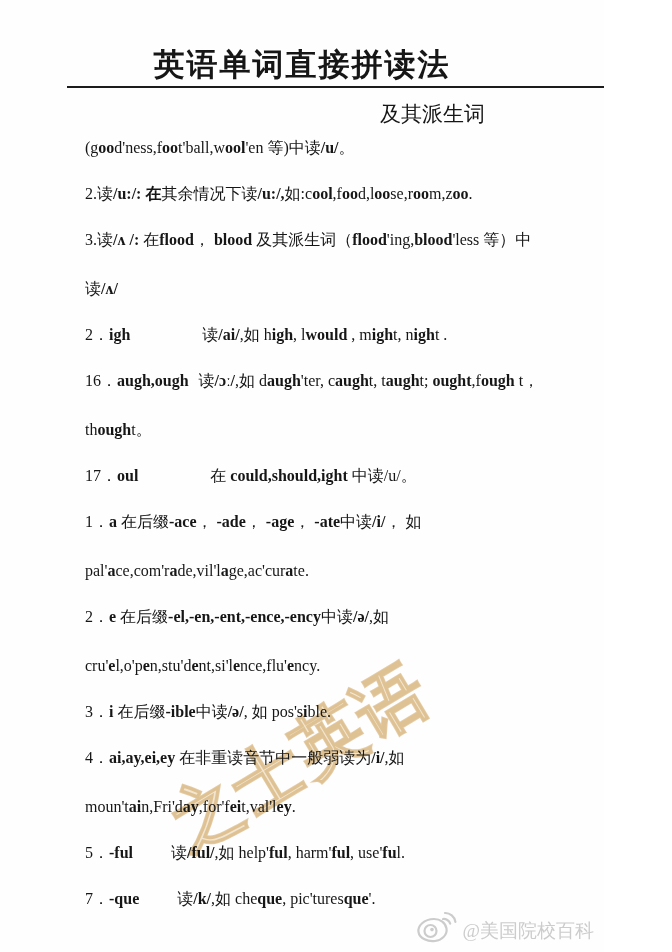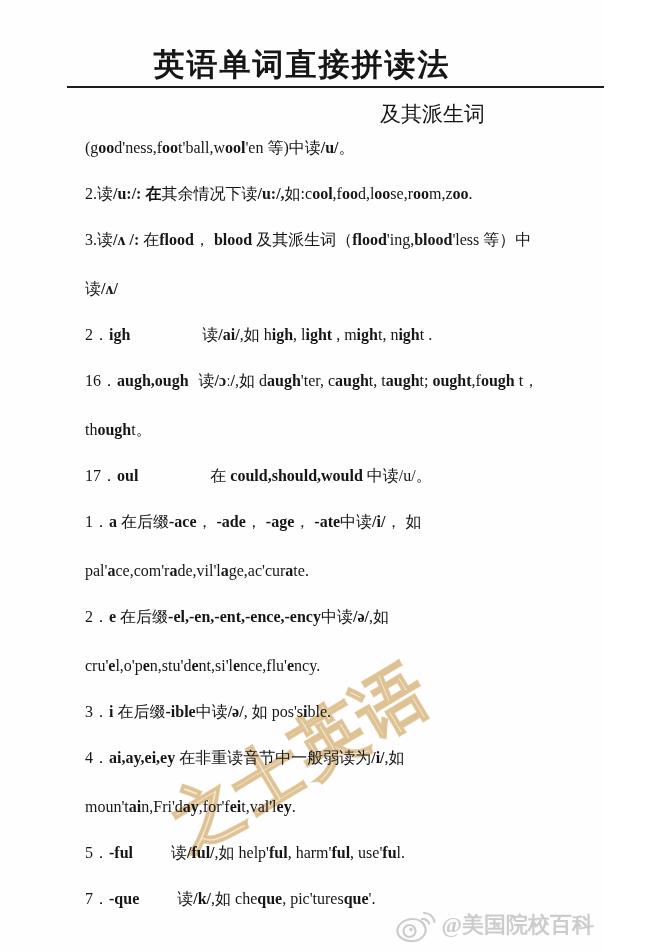--- a/index.html
+++ b/index.html
@@ -51,48 +51,48 @@
     font-weight:bold;
     letter-spacing:2px;
     color:rgba(226,196,142,0.40);
     -webkit-text-stroke:1.5px rgba(207,164,96,0.55);
     pointer-events:none;
     white-space:nowrap;
   }
   .credit{
     position:absolute;
     right:10px;bottom:8px;
-    display:flex;align-items:flex-start;gap:6px;
+    display:flex;align-items:flex-end;gap:6px;
     color:#cccccc;
-    font-size:22px;
+    font-size:19px;
     z-index:2;
-    font-weight:bold;
+    font-weight:normal;
   }
   .credit svg{display:block;}
 </style>
 </head>
 <body>
 
 <div class="page">
 
   <div class="title">英语单词直接拼读法</div>
   <div class="rule"></div>
   <div class="subtitle">及其派生词</div>
 
   <div class="wm">之士英语</div>
 
   <div class="content">
       <div class="line first"><span>(g</span><b>oo</b><span>d'ness,f</span><b>oo</b><span>t'ball,w</span><b>ool</b><span>'en 等)中读</span><b>/u/</b><span>。</span></div>
       <div class="line"><span>2.读</span><b>/u:/: 在</b><span>其余情况下读</span><b>/u:/,</b><span>如:c</span><b>ool</b><span>,f</span><b>oo</b><span>d,l</span><b>oo</b><span>se,r</span><b>oo</b><span>m,z</span><b>oo</b><span>.</span></div>
       <div class="line"><span>3.读</span><b>/ʌ /:</b><span> 在</span><b>flood</b><span>， </span><b>blood</b><span> 及其派生词（</span><b>flood</b><span>'ing,</span><b>blood</b><span>'less 等）中</span></div>
       <div class="line cont"><span>读</span><b>/ʌ/</b></div>
-      <div class="line"><span>2．</span><b>igh</b><span class="gap" style="width: 72px;"></span><span>读</span><b>/ai/</b><span>,如 h</span><b>igh</b><span>, l</span><b>ight</b><span> , m</span><b>igh</b><span>t, n</span><b>igh</b><span>t .</span></div>
+      <div class="line"><span>2．</span><b>igh</b><span class="gap" style="width: 72px;"></span><span>读</span><b>/ai/</b><span>,如 h</span><b>igh</b><span>, l</span><b>would</b><span> , m</span><b>igh</b><span>t, n</span><b>igh</b><span>t .</span></div>
       <div class="line"><span>16．</span><b>augh,ough</b><span class="gap" style="width: 10px;"></span><span>读</span><b>/ɔː/</b><span>,如 d</span><b>augh</b><span>'ter, c</span><b>augh</b><span>t, t</span><b>augh</b><span>t; </span><b>ought</b><span>,f</span><b>ough</b><span> t，</span></div>
       <div class="line cont"><span>th</span><b>ough</b><span>t。</span></div>
-      <div class="line"><span>17．</span><b>oul</b><span class="gap" style="width: 72px;"></span><span>在 </span><b>could,should,would</b><span> 中读/u/。</span></div>
+      <div class="line"><span>17．</span><b>oul</b><span class="gap" style="width: 72px;"></span><span>在 </span><b>could,should,ight</b><span> 中读/u/。</span></div>
       <div class="line"><span>1．</span><b>a</b><span> 在后缀</span><b>-ace</b><span>， </span><b>-ade</b><span>， </span><b>-age</b><span>， </span><b>-ate</b><span>中读</span><b>/i/</b><span>， 如</span></div>
       <div class="line cont"><span>pal'</span><b>a</b><span>ce,com'r</span><b>a</b><span>de,vil'l</span><b>a</b><span>ge,ac'cur</span><b>a</b><span>te.</span></div>
       <div class="line"><span>2．</span><b>e</b><span> 在后缀</span><b>-el,-en,-ent,-ence,-ency</b><span>中读</span><b>/ə/</b><span>,如</span></div>
       <div class="line cont"><span>cru'</span><b>e</b><span>l,o'p</span><b>e</b><span>n,stu'd</span><b>e</b><span>nt,si'l</span><b>e</b><span>nce,flu'</span><b>e</b><span>ncy.</span></div>
       <div class="line"><span>3．</span><b>i</b><span>  在后缀</span><b>-ible</b><span>中读</span><b>/ə/</b><span>, 如 pos's</span><b>i</b><span>ble.</span></div>
       <div class="line"><span>4．</span><b>ai,ay,ei,ey</b><span>  在非重读音节中一般弱读为</span><b>/i/</b><span>,如</span></div>
       <div class="line cont"><span>moun't</span><b>ai</b><span>n,Fri'd</span><b>ay</b><span>,for'f</span><b>ei</b><span>t,val'l</span><b>ey</b><span>.</span></div>
       <div class="line"><span>5．</span><b>-ful</b><span class="gap" style="width: 38px;"></span><span>读</span><b>/ful/</b><span>,如 help'</span><b>ful</b><span>, harm'</span><b>ful</b><span>, use'</span><b>fu</b><span>l.</span></div>
       <div class="line"><span>7．</span><b>-que</b><span class="gap" style="width: 38px;"></span><span>读</span><b>/k/</b><span>,如 che</span><b>que</b><span>, pic'tures</span><b>que</b><span>'.</span></div>
     </div>

